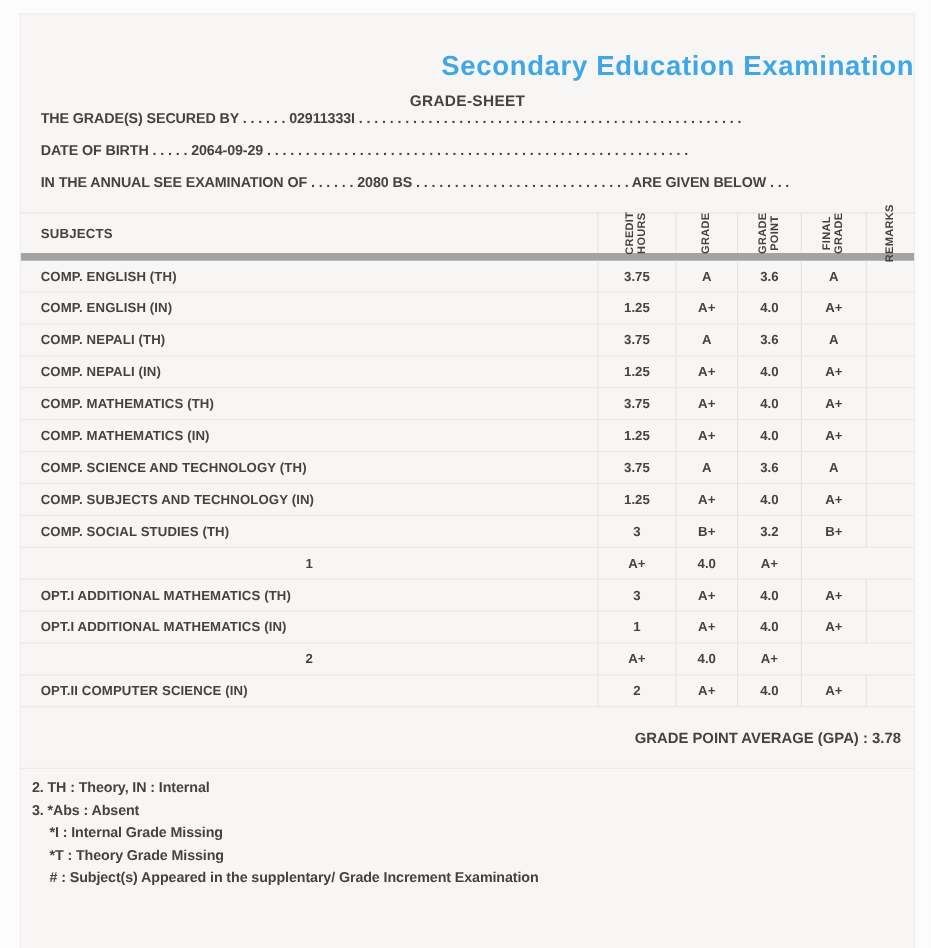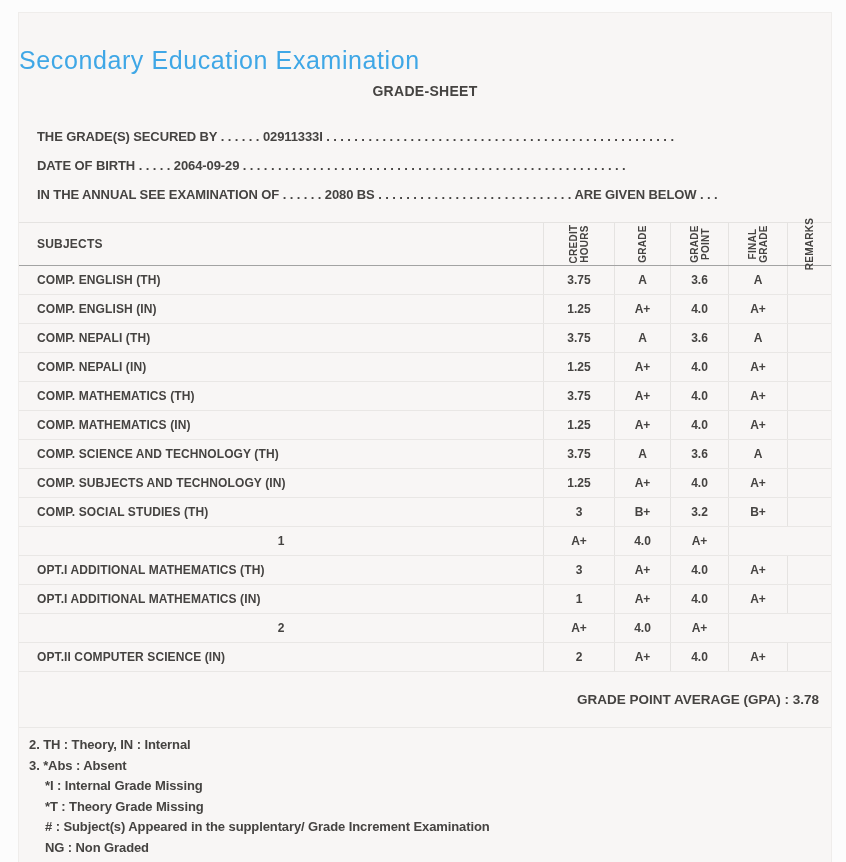--- a/index.html
+++ b/index.html
@@ -1,30 +1,30 @@
 <!DOCTYPE html>
 <html><head>
 <meta charset="utf-8">
 <style>
   * { margin:0; padding:0; box-sizing:border-box; }
   html,body { width:846px; height:862px; overflow:hidden; background:#fcfcfc;
     font-family:"Liberation Sans", sans-serif; color:#454341; }
   .panel { margin:12px 14px 0 18px; border:1px solid #efedeb; background:#f8f6f5;
     min-height:880px; }
-  .title { margin-top:33px; text-align:left; font-size:25px; font-weight:400;
+  .title { margin-top:33px; text-align:right; font-size:25px; font-weight:700;
     color:#3fa7e6; letter-spacing:0.6px; line-height:28px; }
   .subtitle { margin-top:9px; text-align:center; font-size:14px; font-weight:700;
     letter-spacing:0.3px; line-height:17px; }
-  .info { margin:29px 18px 0 18px; font-size:13px; font-weight:700; line-height:16px;
+  .info { margin:0 18px 0 18px; font-size:13px; font-weight:700; line-height:16px;
     white-space:nowrap; overflow:hidden; letter-spacing:-0.1px; }
   .info + .info { margin-top:13px; }
   .info span { white-space:pre; }
   .gtable { margin-top:19px; }
   .thead, .trow { display:grid; grid-template-columns:524px 71px 56px 58px 59px 1fr; }
-  .thead { height:44px; border-top:1px solid #e5e3e1; border-bottom:1px solid #a3a3a3; }
+  .thead { height:44px; border-top:1px solid #e5e3e1; border-bottom:7px solid #a3a3a3; }
   .hcell { position:relative; }
   .hcell + .hcell { border-left:1px solid #e5e3e1; }
   .subjects-h { display:flex; align-items:center; padding-left:18px; font-size:12px;
     font-weight:700; letter-spacing:0.2px; }
   .rot { position:absolute; left:50%; top:50%; transform:translate(-50%,-50%) rotate(-90deg);
     font-size:10px; font-weight:700; line-height:10.5px; text-align:center;
     white-space:pre-line; letter-spacing:0.3px; }
   .trow { height:29px; border-bottom:1px solid #e9e7e5; }
   .cell { display:flex; align-items:center; font-size:12px; font-weight:700; }
   .cell.subject { padding-left:18px; letter-spacing:0.1px; }
@@ -195,16 +195,15 @@
   <div class="gpa-line">GRADE POINT AVERAGE (GPA) : 3.78</div>
 
   <div class="notes-sep"></div>
 
   <div class="notes">
       <div class="note">2. TH : Theory, IN : Internal</div>
       <div class="note">3. *Abs : Absent</div>
       <div class="note indent-1">*I : Internal Grade Missing</div>
       <div class="note indent-1">*T : Theory Grade Missing</div>
       <div class="note indent-1"># : Subject(s) Appeared in the supplentary/ Grade Increment Examination</div>
-      <div class="note indent-1">NG : Non Graded</div>
     </div>
 
 </div>
 
 </body></html>

